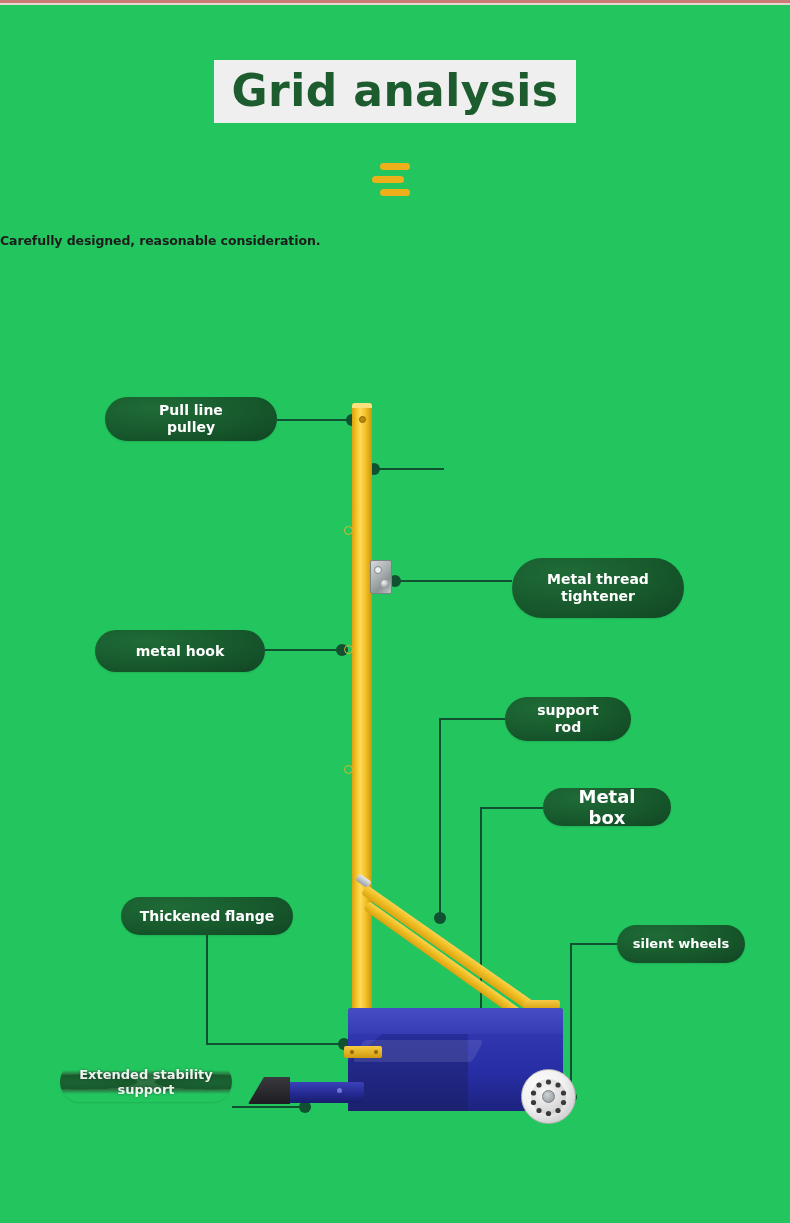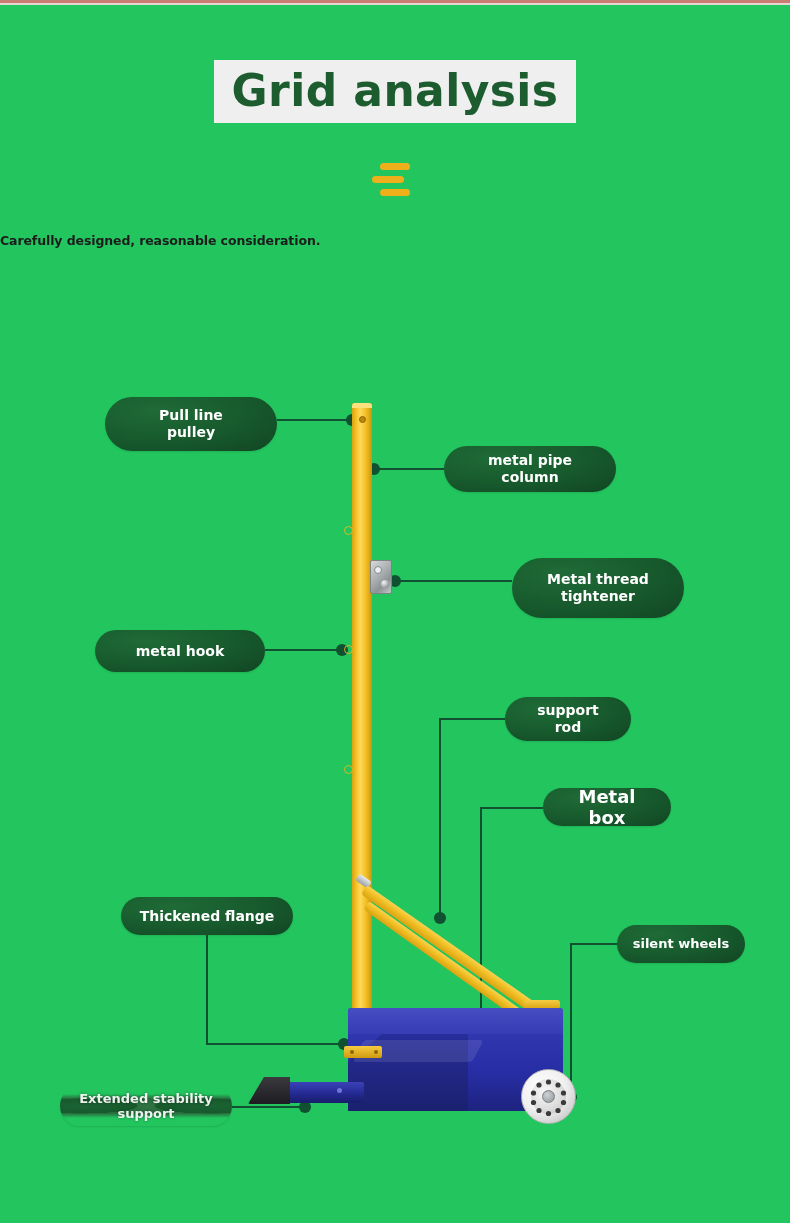--- a/index.html
+++ b/index.html
@@ -319,32 +319,32 @@
     font-weight: 700;
     line-height: 1.18;
     font-family: "DejaVu Sans", "Liberation Sans", sans-serif;
     padding: 4px 14px;
     box-shadow: 0 1px 2px rgba(0,0,0,0.10);
   }
   .label.sm { font-size: 13px; }
   .label.md { font-size: 14px; }
   .label.lg { font-size: 18px; }
 
-  .lbl-pulley      { left: 105px; top: 397px; width: 172px; height: 54px; }
+  .lbl-pulley      { left: 105px; top: 397px; width: 172px; height: 44px; }
   .lbl-pipe        { left: 444px; top: 446px; width: 172px; height: 46px; }
   .lbl-tightener   { left: 512px; top: 558px; width: 172px; height: 60px; }
   .lbl-hook        { left: 95px;  top: 630px; width: 170px; height: 42px; }
   .lbl-support-rod { left: 505px; top: 697px; width: 126px; height: 44px; }
   .lbl-metalbox    { left: 543px; top: 788px; width: 128px; height: 38px; }
   .lbl-flange      { left: 121px; top: 897px; width: 172px; height: 38px; }
   .lbl-wheels      { left: 617px; top: 925px; width: 128px; height: 38px; }
 
   
   .lbl-stability {
-    left: 60px; top: 1086px;
+    left: 60px; top: 1062px;
     width: 172px; height: 40px;
     font-size: 13px;
     border-radius: 999px;
     padding: 2px 8px;
     background:
       radial-gradient(ellipse at 12% 50%, #1b6333 0%, #17592c 26%, rgba(23,89,44,0.0) 27%),
       radial-gradient(ellipse at 88% 50%, #1b6333 0%, #17592c 26%, rgba(23,89,44,0.0) 27%),
       linear-gradient(to bottom, rgba(23,89,44,0) 20%, #2a6c3e 32%, #2f7343 50%, #2a6c3e 68%, rgba(23,89,44,0) 80%);
     color: rgba(255,255,255,0.92);
     text-shadow: 0 0 3px rgba(0,0,0,0.35);
@@ -459,26 +459,20 @@
 
     </div>
 
     <div class="label md lbl-pulley">
       <span>
         <span>Pull line</span><br>
         <span>pulley</span>
       </span>
     </div>
 
-    <div class="label md lbl-pipe">
-      <span>
-        <span>metal pipe</span><br>
-        <span>column</span>
-      </span>
-    </div>
 
     <div class="label md lbl-tightener">
       <span>
         <span>Metal thread</span><br>
         <span>tightener</span>
       </span>
     </div>
 
     <div class="label md lbl-hook">
       <span>metal hook</span>

